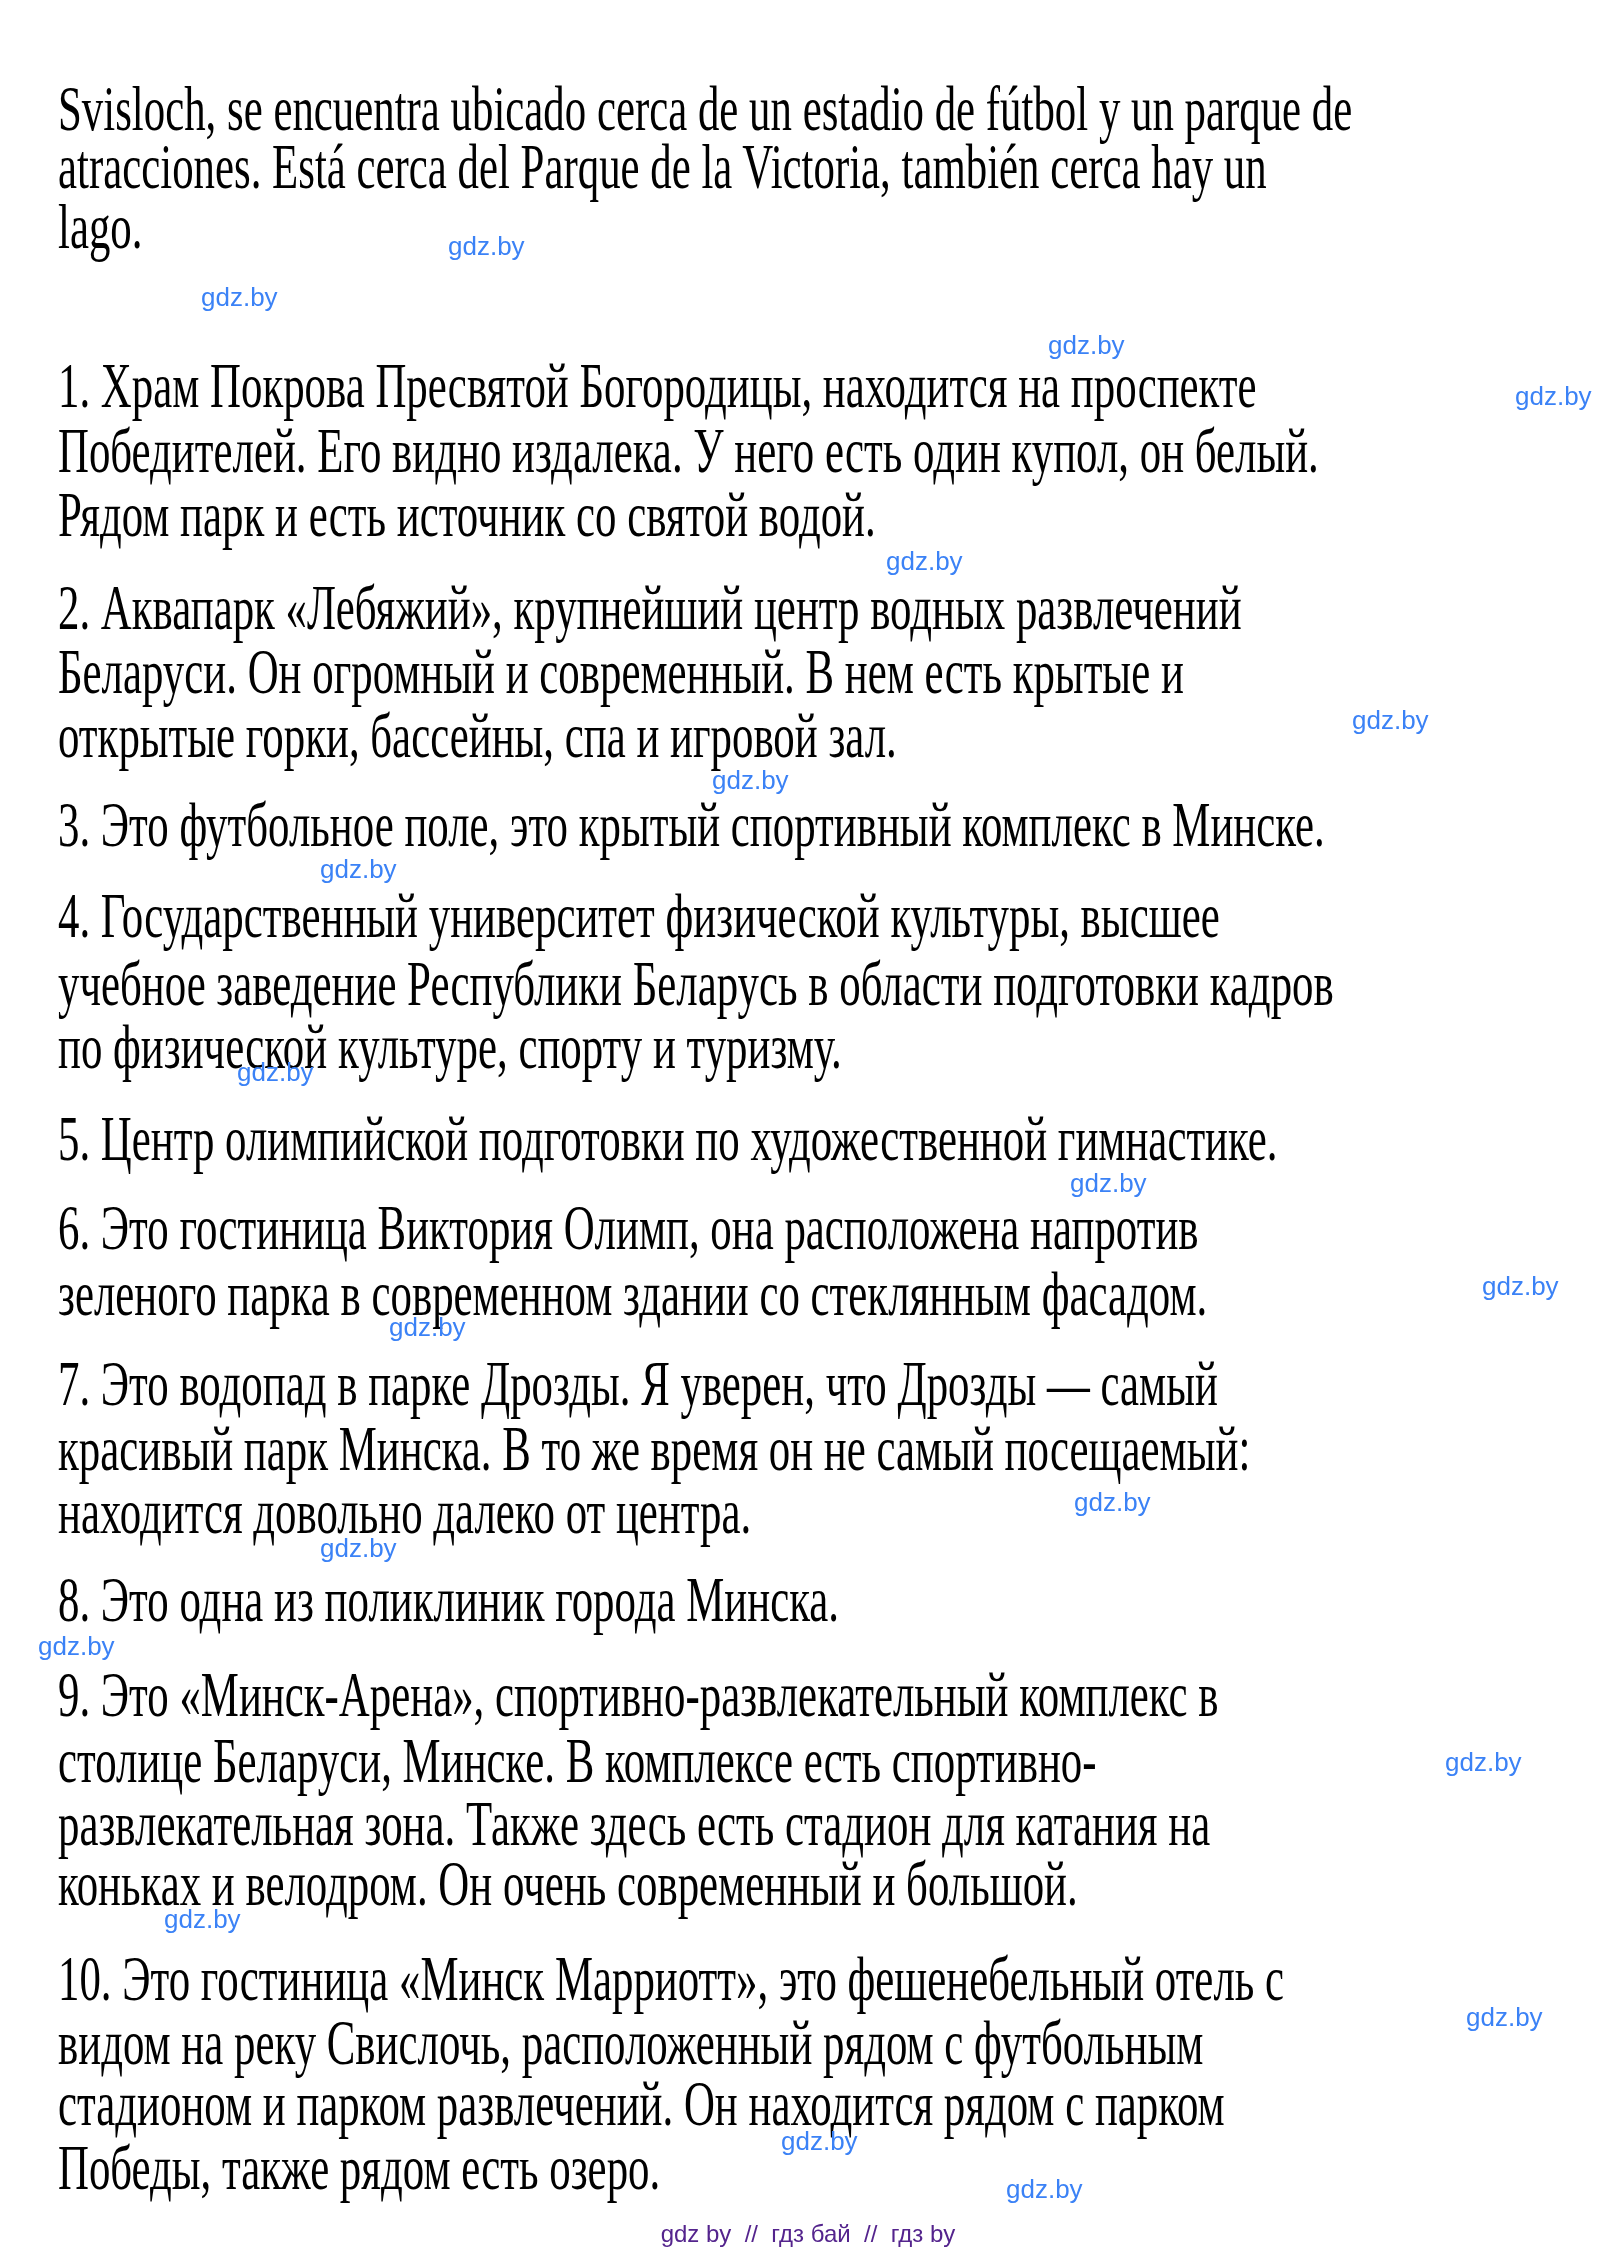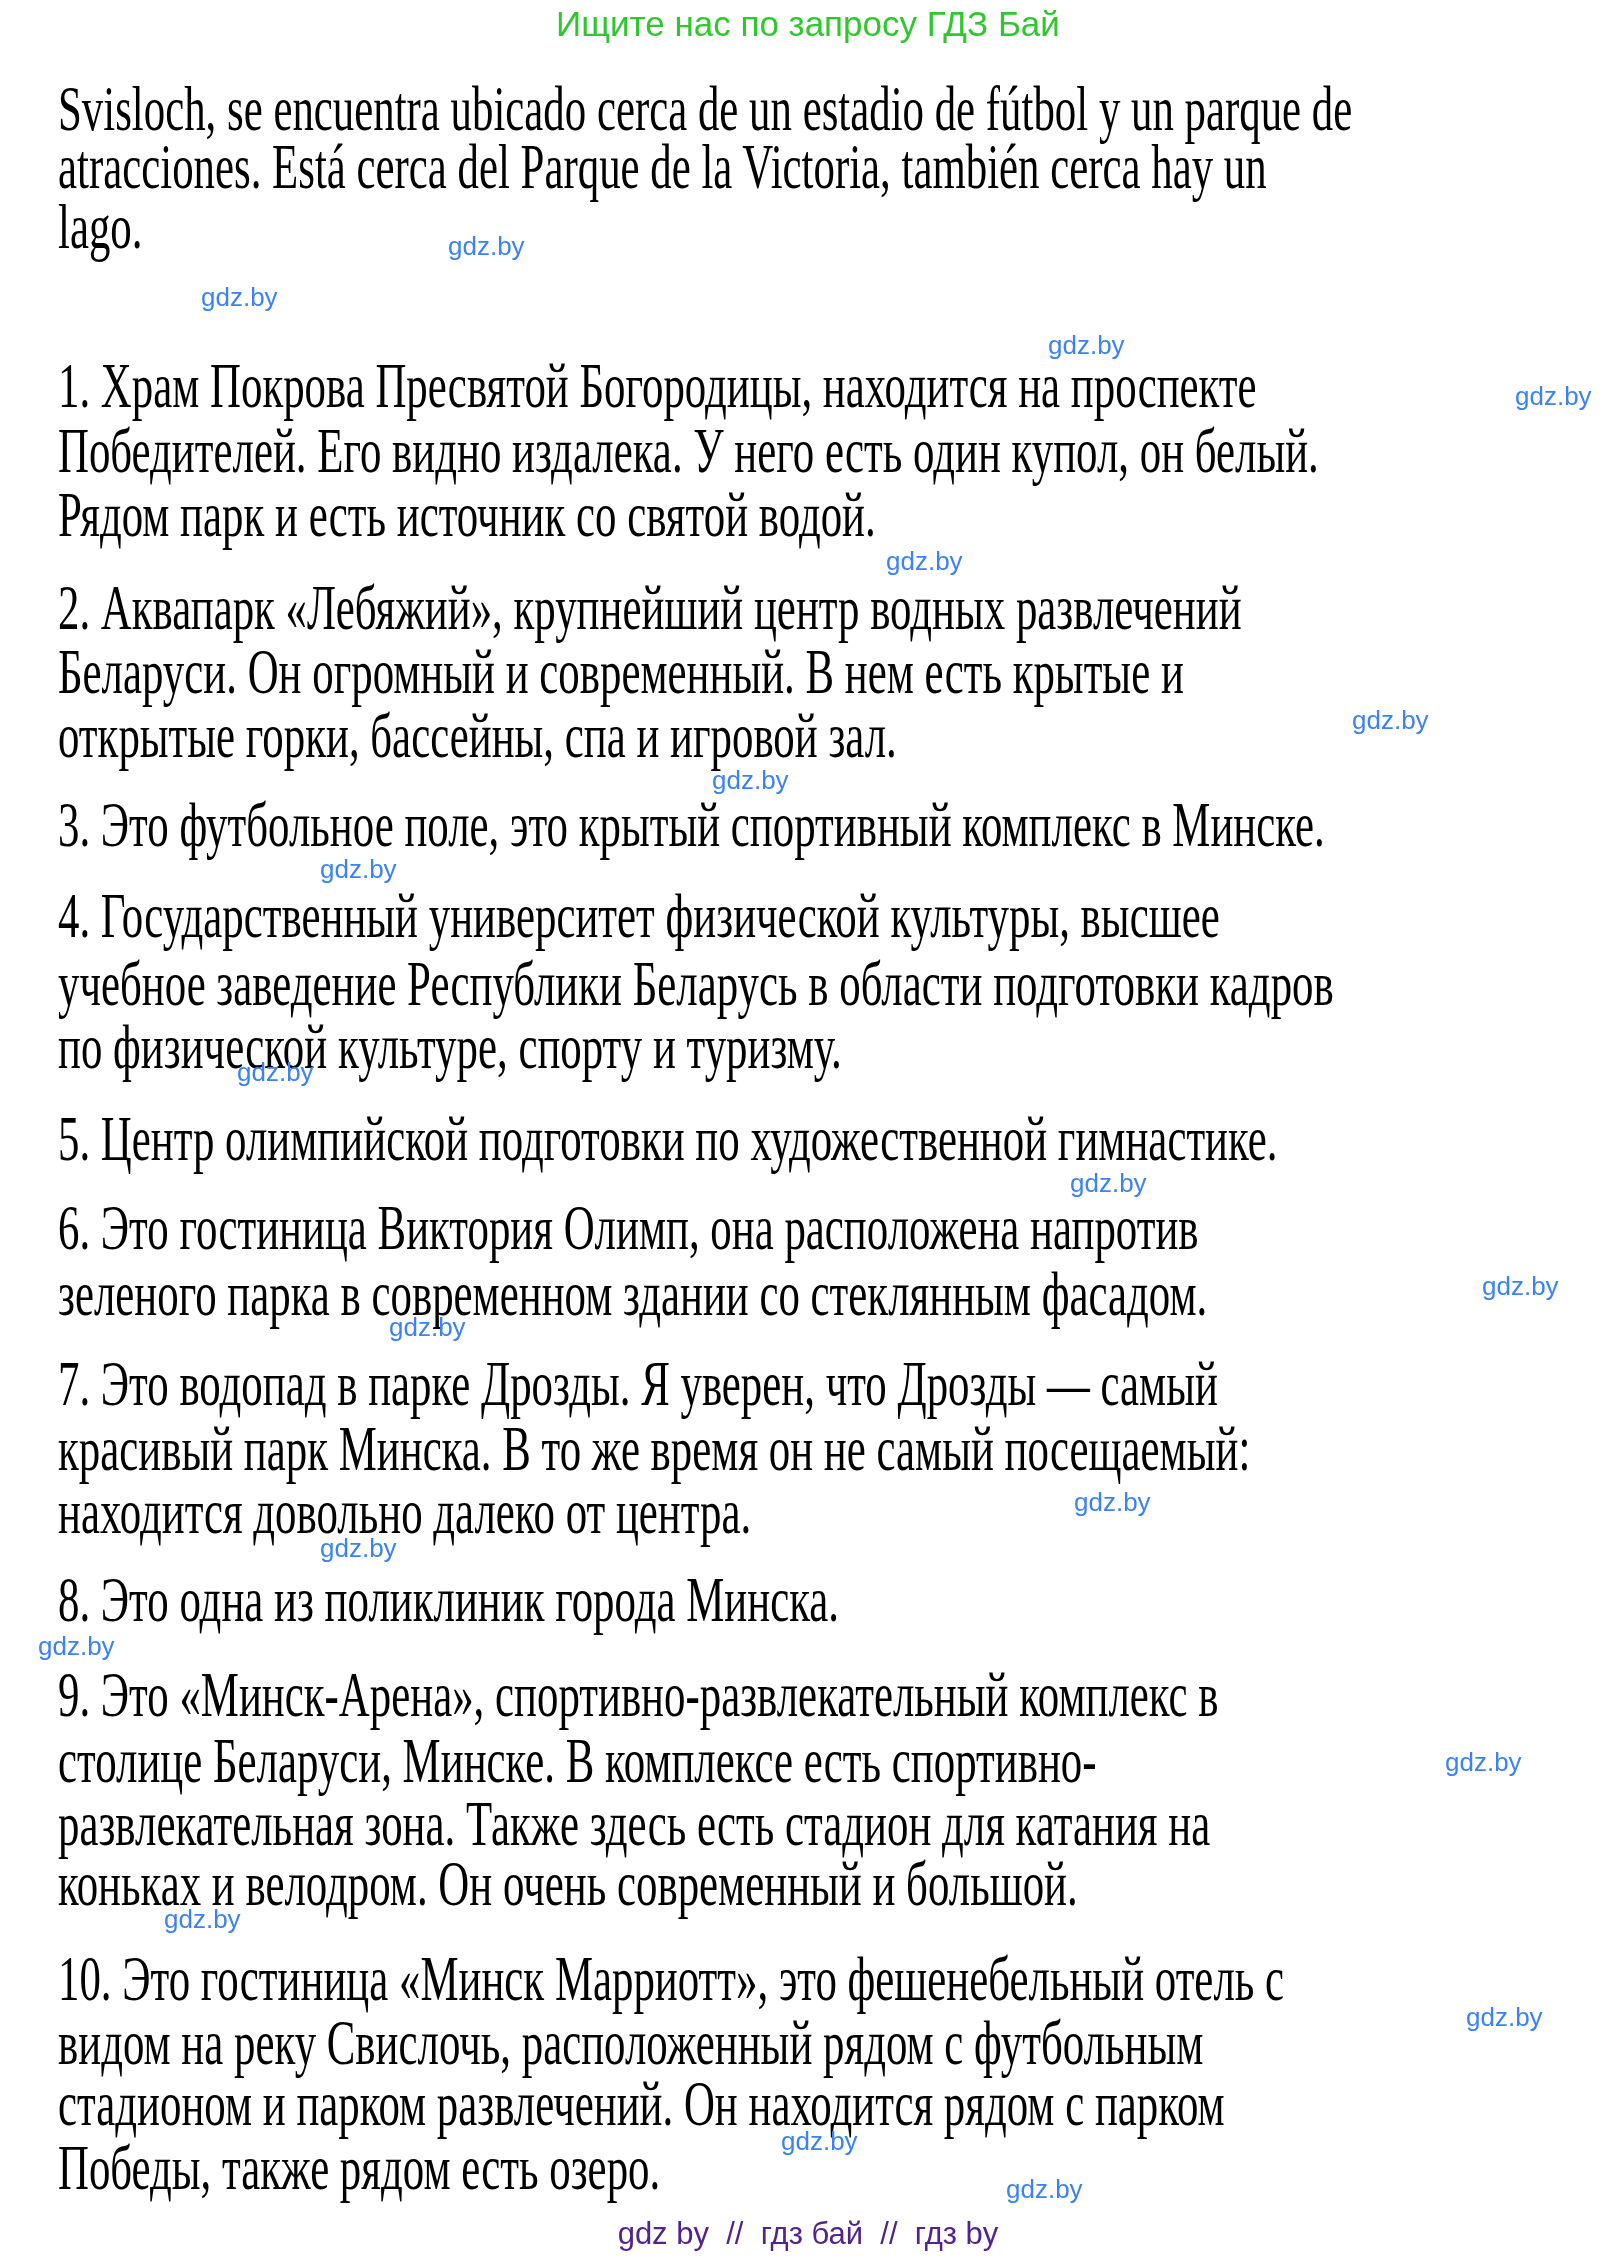--- a/index.html
+++ b/index.html
@@ -41,33 +41,32 @@
     color:#3b82f6;
     white-space:nowrap;
   }
   .footer{
     position:absolute;
     top:2216px;
     left:0;
     width:100%;
     text-align:center;
     font-family:"Liberation Sans", sans-serif;
-    font-size:31px;
+    font-size:24px;
     line-height:35px;
     color:#54248d;
     white-space:pre;
   }
   section{display:contents;}
 </style>
 </head>
 <body>
 
 <div class="page">
 
-  <div class="promo">Ищите нас по запросу ГДЗ Бай</div>
 
   <section>
     <div class="tl" style="top:77px">Svisloch, se encuentra ubicado cerca de un estadio de fútbol y un parque de</div>
     <div class="tl" style="top:135px">atracciones. Está cerca del Parque de la Victoria, también cerca hay un</div>
     <div class="tl" style="top:195px">lago.</div>
   </section>
 
   <section>
     <div class="tl" style="top:354px">1. Храм Покрова Пресвятой Богородицы, находится на проспекте</div>
     <div class="tl" style="top:419px">Победителей. Его видно издалека. У него есть один купол, он белый.</div>

